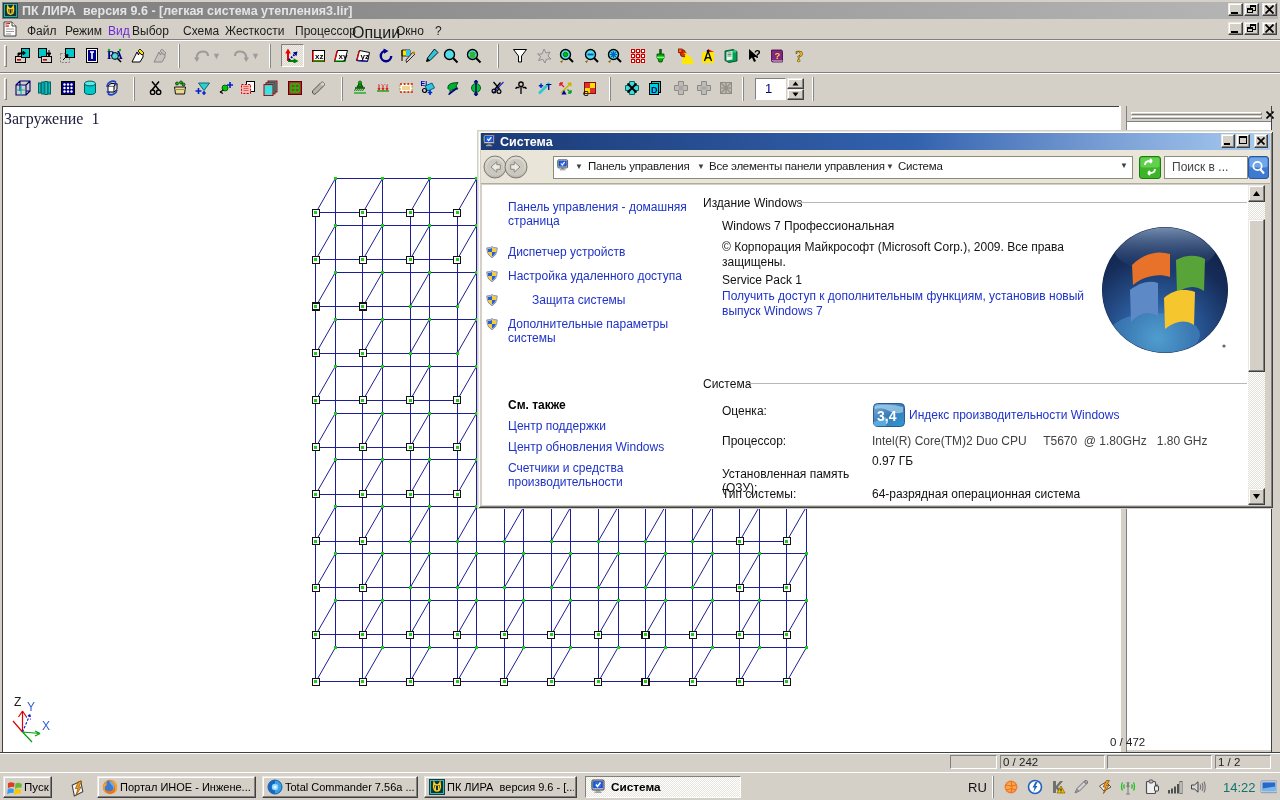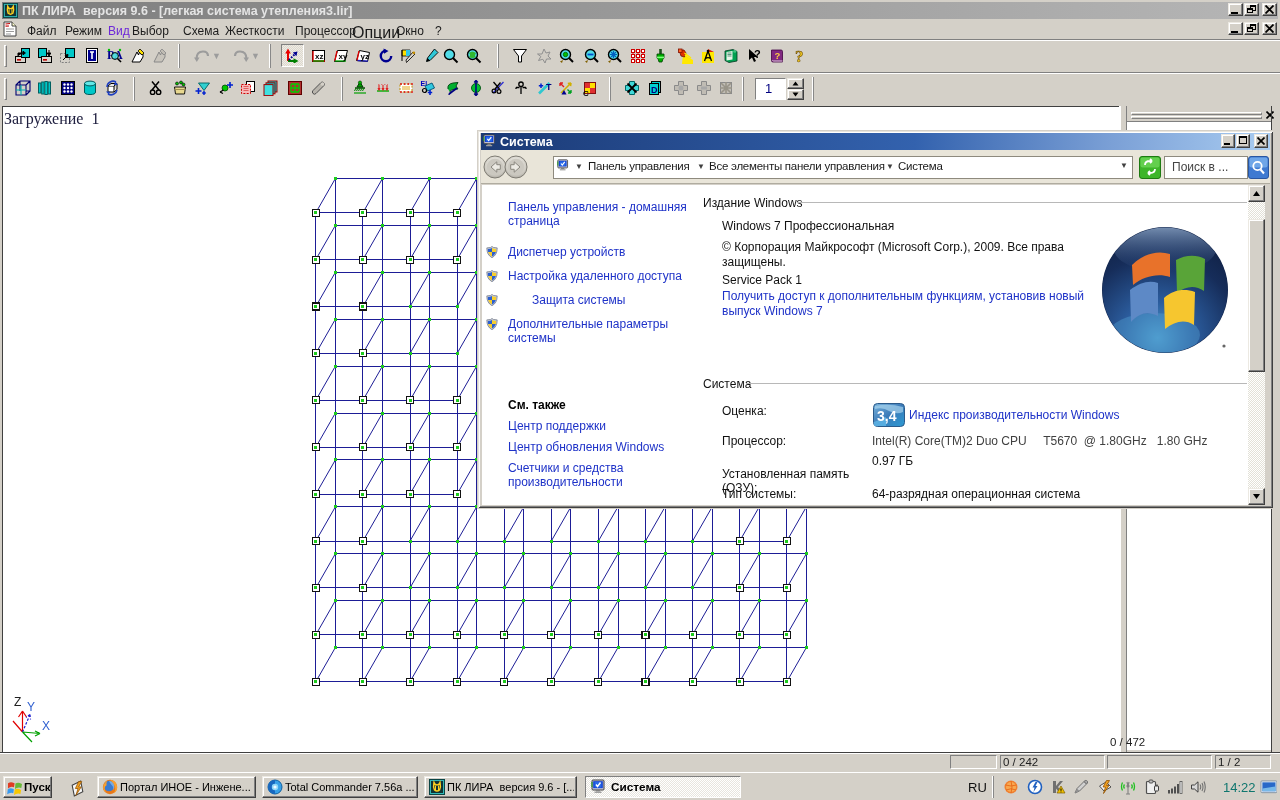--- a/index.html
+++ b/index.html
@@ -1007,21 +1007,21 @@
 <div class="t" style="left:722px;top:487px;font-size:12px;color:#111">Тип системы:</div>
 <div class="t" style="left:872px;top:487px;font-size:12px;color:#111">64-разрядная операционная система</div>
 <div class="abs" style="left:0;top:772px;width:1280px;height:28px;background:#d4d0c8;border-top:1px solid #fff"></div>
 <div class="abs btn3" style="left:3px;top:776px;width:49px;height:22px"></div>
 <svg style="position:absolute;left:7px;top:779px" width="16" height="16" viewBox="0 0 16 16">
     <path d="M1 4.2 Q3.4 2.6 5.5 3.4 L7.6 4.2 L7 8.3 Q5 7.4 3 8.2 Q2 8.6 1 9.4 Z" fill="#e03c22"></path>
     <path d="M8.4 4.5 Q10.6 3.2 12.8 4 L15 4.9 L14.3 9 Q12 8 9.8 9 L8 9.9 Z" fill="#68b838"></path>
     <path d="M0.8 10.2 Q3 8.8 5 9.5 L6.9 10.3 L6.3 14.3 Q4.2 13.4 2.2 14.3 L0.2 15.3 Z" fill="#389af0"></path>
     <path d="M7.7 10.6 Q9.9 9.3 12 10 L14.1 10.9 L13.4 15 Q11.2 14 9 15 L7 16 Z" fill="#f8c800"></path>
   </svg>
-<div class="t" style="left:24px;top:781px;font-weight:bold;font-size:11.5px">Пуск</div>
+<div class="t" style="left:24px;top:781px;font-weight:normal;font-size:11.5px">Пуск</div>
 <svg style="position:absolute;left:69px;top:780px" width="17" height="17" viewBox="0 0 16 16">
     <path d="M3 5 L11 1 L13 11 L5 15 Z" fill="#f8f8f8" stroke="#404040"></path>
     <path d="M9 1.5 L6 8 L8.5 8 L6.5 14.5 L11.5 6.5 L9 6.5 L12 1.5 Z" fill="#f0a020" stroke="#905000" stroke-width="0.7"></path>
   </svg>
 <div class="abs btn3" style="left:97px;top:776px;width:159px;height:22px"></div>
 <svg style="position:absolute;left:102px;top:779px" width="16" height="16" viewBox="0 0 16 16">
     <circle cx="8" cy="8" r="7.2" fill="#e87818"></circle>
     <circle cx="7" cy="7" r="5.2" fill="#3a7ad0"></circle>
     <path d="M7 1.8 Q11 2.2 12.2 6 Q13 9 11 11.5 Q12 8 9.8 6.2 Q8 4.8 7 1.8 Z" fill="#78aae0"></path>
     <path d="M8 0.8 Q14.5 1.4 15.2 8 Q15.4 12 12 14.2 Q14.2 10 12.6 6.8 Q11 3.4 8 0.8 Z" fill="#f8a030"></path>

